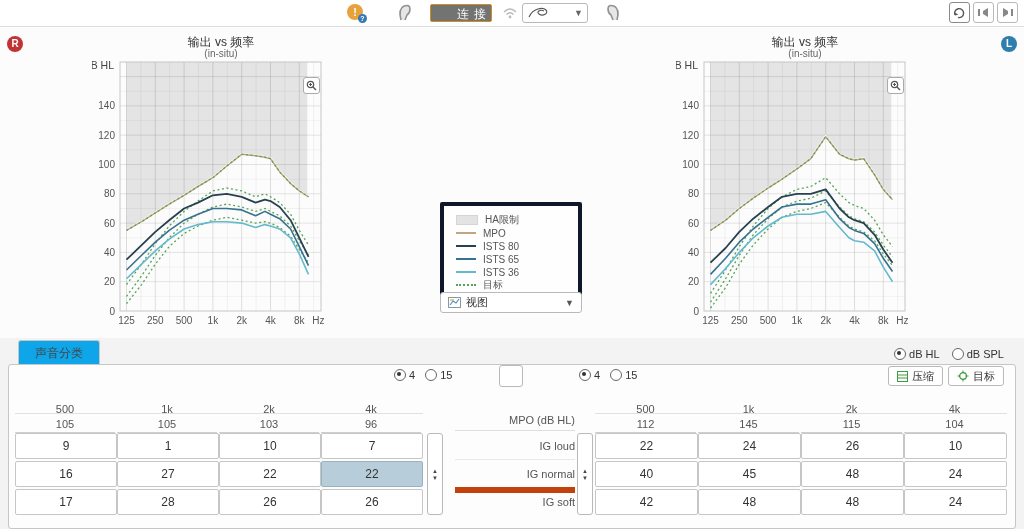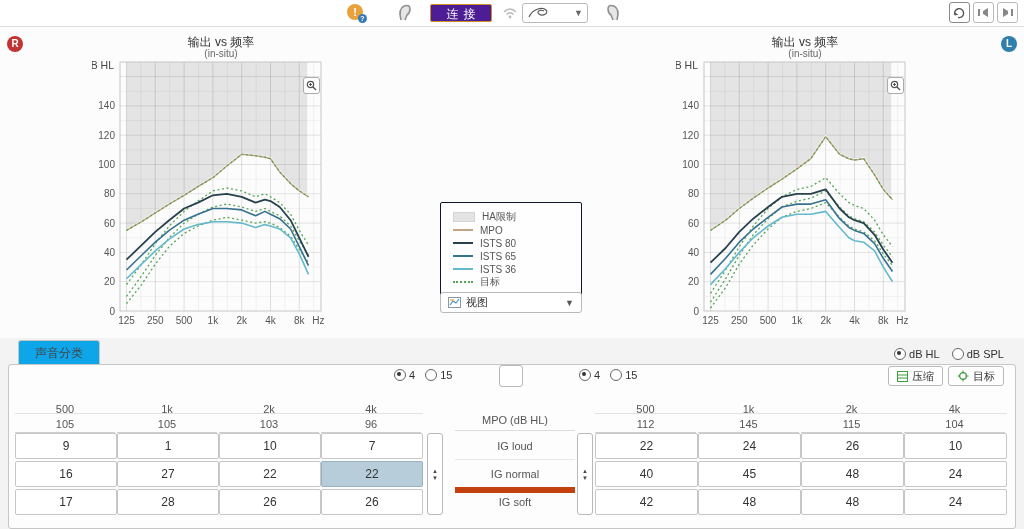--- a/index.html
+++ b/index.html
@@ -6,41 +6,41 @@
   body{width:1024px;height:529px;position:relative;background:#f3f3f3;
        font-family:"Liberation Sans","DejaVu Sans",sans-serif;overflow:hidden}
   .toolbar{position:absolute;top:0;left:0;right:0;height:26px;background:#fff;border-bottom:1px solid #ddd;z-index:6}
   .main{position:absolute;top:27px;left:0;right:0;height:311px;background:#fcfcfc}
   .abs{position:absolute}
   
   .warn{left:347px;top:4px;width:16px;height:16px;border-radius:50%;background:#e8a23c;color:#fff;
         font-size:11px;font-weight:bold;text-align:center;line-height:16px}
   .warn .sub{position:absolute;right:-4px;bottom:-3px;width:9px;height:9px;border-radius:50%;background:#3779b5;
         color:#fff;font-size:7px;line-height:9px;font-weight:bold}
-  .connect{left:430px;top:4px;width:62px;height:18px;background:#4c1d95;border:1px solid #cf8f1f;border-radius:2px;
-        color:#fff;font-size:12px;text-align:center;line-height:18px;letter-spacing:5px;padding-left:5px;box-sizing:border-box;cursor:pointer}
+  .connect{left:430px;top:4px;width:62px;height:18px;background:#737373;border:1px solid #cf8f1f;border-radius:2px;
+        color:#fff;font-size:12px;text-align:right;line-height:18px;letter-spacing:5px;padding-left:5px;box-sizing:border-box;cursor:pointer}
   .tubesel{left:522px;top:3px;width:66px;height:20px;background:#fff;border:1px solid #b9b9b9;border-radius:3px;
         display:flex;align-items:center;padding:0 4px;box-sizing:border-box;gap:4px;cursor:pointer}
   .tubesel .caret{margin-left:auto;font-size:9px;color:#666}
   .tbgroup{right:6px;top:2px;display:flex;gap:3px}
   .tb-btn{width:21px;height:21px;border:1px solid #b9b9b9;border-radius:3px;background:#fff;
         display:flex;align-items:center;justify-content:center;cursor:pointer;padding:0}
   .tb-btn.first{border-color:#8a8a8a}
   
   .badge{width:16px;height:16px;border-radius:50%;color:#fff;font-size:10px;font-weight:bold;
         text-align:center;line-height:16px;top:36px}
   
   .chart-block{top:30px;width:240px;height:302px}
   .c-title{position:absolute;left:28px;top:4px;width:202px;text-align:center;font-size:12px;color:#333}
   .c-sub{position:absolute;left:28px;top:18px;width:202px;text-align:center;font-size:10px;color:#666}
   .c-svg{position:absolute;left:0;top:26px}
   .magbtn{position:absolute;left:211px;top:47px;width:17px;height:17px;background:#fff;border:1px solid #aaa;
         border-radius:3px;display:flex;align-items:center;justify-content:center;cursor:pointer;padding:0}
   
-  .legend{left:440px;top:202px;width:142px;background:#fefefe;border:1px solid #0f172a;border-radius:2px;
+  .legend{left:440px;top:202px;width:142px;background:#fefefe;border:4px solid #0f172a;border-radius:2px;
         padding:7px 0 7px 12px;box-sizing:border-box}
   .lg-item{display:flex;align-items:center;gap:7px;height:12px;margin:1px 0}
   .lg-item span{font-size:10px;color:#555}
   .viewdd{left:440px;top:292px;width:142px;height:21px;background:#fff;border:1px solid #b9b9b9;border-radius:3px;
         display:flex;align-items:center;gap:5px;padding:0 7px;box-sizing:border-box;cursor:pointer}
   .viewdd span{font-size:11px;color:#333}
   .viewdd .caret{margin-left:auto;font-size:9px;color:#555}
   
   .tabs{left:18px;top:340px;display:flex;gap:2px;z-index:5}
   .tab{height:24px;line-height:24px;padding:0 16px;font-size:12px;border-radius:3px 3px 0 0;cursor:pointer}
@@ -62,21 +62,21 @@
   .freq-row span, .mpo-row span{display:inline-block;text-align:center;font-size:11px;color:#555}
   .freq-row{height:14px;border-bottom:1px solid #e2e2e2}
   .mpo-row{height:16px;line-height:16px}
   .mpo-row span{border-bottom:1px solid #cfcfcf;box-sizing:border-box}
   .cell{position:absolute;width:100px;height:24px;background:#fff;border:1px solid #c6c6c6;border-radius:2px;
         text-align:center;line-height:24px;font-size:12px;color:#333;cursor:pointer}
   .cell.selected{background:#b7cdd9;border-color:#9ab2c0}
   .spin{position:absolute;top:433px;width:14px;height:80px;border:1px solid #b9b9b9;border-radius:3px;background:#fff;
         display:flex;flex-direction:column;align-items:center;justify-content:center;gap:1px;
         font-size:6px;color:#444;cursor:pointer}
-  .mid{position:absolute;left:455px;width:120px;text-align:center;font-size:11px;color:#555;z-index:4}
+  .mid{position:absolute;left:455px;width:120px;text-align:right;font-size:11px;color:#555;z-index:4}
 </style>
 </head>
 <body>
 
 <div class="toolbar">
   <div class="abs warn">!<div class="sub">?</div></div>
   <svg class="abs" style="left:396px;top:3px" width="20" height="20" viewBox="0 0 20 20">
     <path d="M5,17 Q2,6 8,3 Q14,1 14,6 Q14,10 11,12 L9,17" fill="#e6e6e6" stroke="#919191" stroke-width="1.6" stroke-linejoin="round"></path>
   </svg>
   <div class="abs connect">连接</div>

